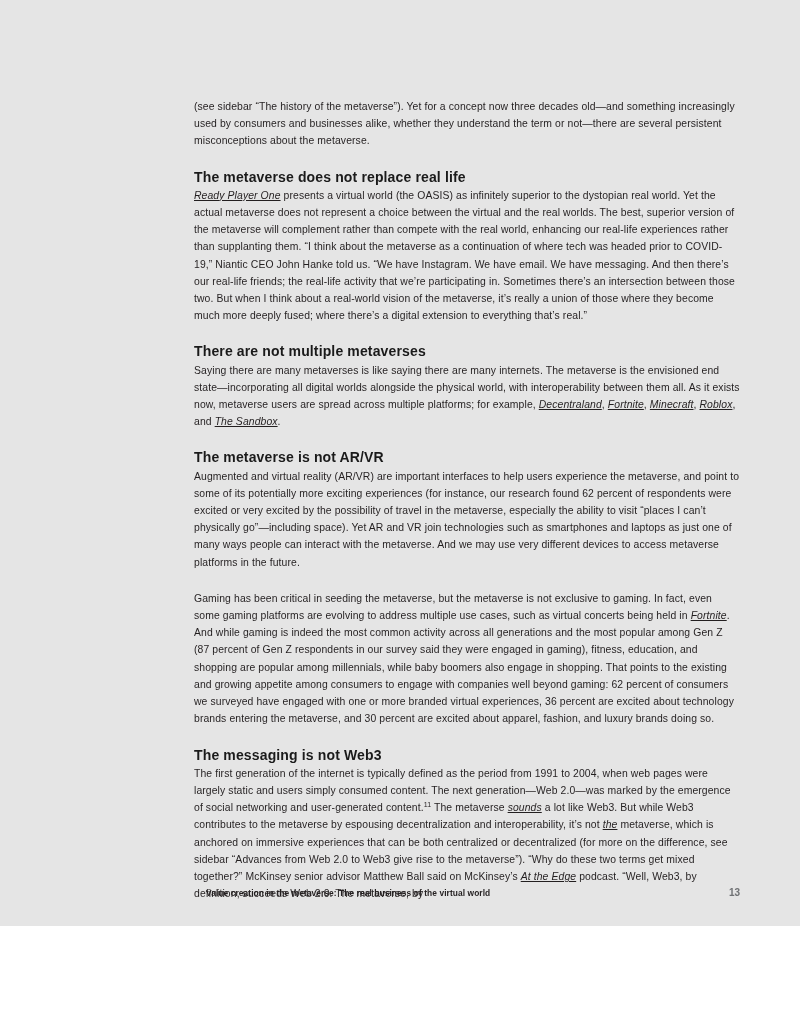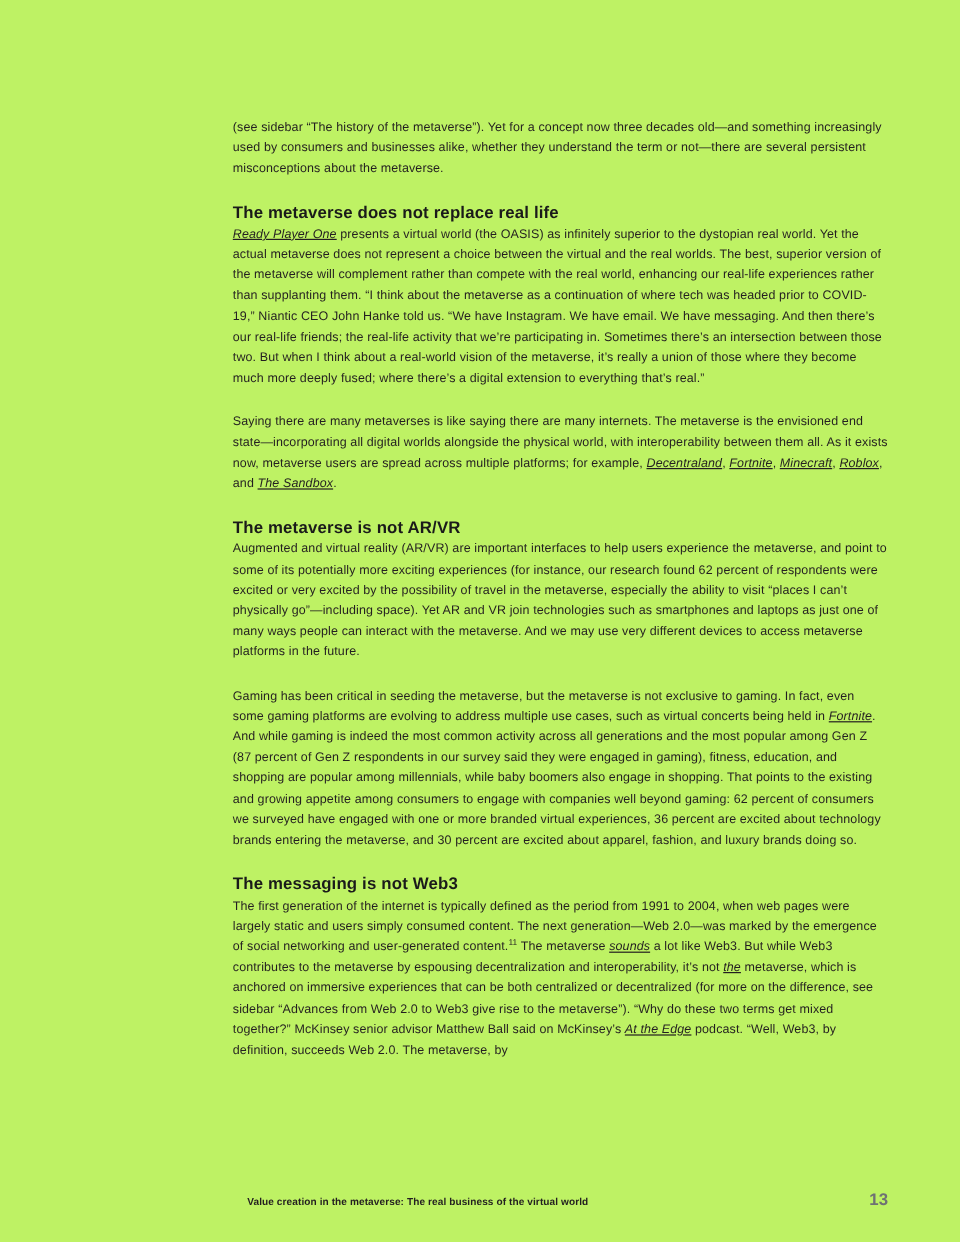--- a/index.html
+++ b/index.html
@@ -12,22 +12,22 @@
     height: 1035px;
     font-family: "Liberation Sans", sans-serif;
     color: #1a1a1a;
     position: relative;
     overflow: hidden;
   }
   .page {
     position: absolute;
     top: 0; left: 0;
     width: 800px;
-    height: 1035px;
-    background: #bef264;
+    height: 926px;
+    background: #e5e5e5;
   }
   .content {
     position: absolute;
     left: 194px;
     top: 98px;
     width: 546px;
   }
   p.body-text {
     margin: 0 0 0 0;
     font-size: 10.4px;
@@ -69,21 +69,21 @@
     align-items: baseline;
   }
   .footer-title {
     font-size: 8.4px;
     font-weight: bold;
     color: #231f20;
     letter-spacing: 0.01em;
     margin-left: 12px;
   }
   .footer-page {
-    font-size: 14px;
+    font-size: 10px;
     font-weight: bold;
     color: #6f7174;
     margin-left: 28px;
   }
 </style>
 </head>
 <body>
 
 <div class="page">
   <div class="content">
@@ -91,20 +91,21 @@
     <div class="block">
       <p class="body-text">(see sidebar “The history of the metaverse”). Yet for a concept now three decades old—and something increasingly used by consumers and businesses alike, whether they understand the term or not—there are several persistent misconceptions about the metaverse.</p>
     </div>
 
     <div class="block">
       <h2 class="subhead">The metaverse does not replace real life</h2>
       <p class="body-text"><em class="it">Ready Player One</em><span> presents a virtual world (the OASIS) as infinitely superior to the dystopian real world. Yet the actual metaverse does not represent a choice between the virtual and the real worlds. The best, superior version of the metaverse will complement rather than compete with the real world, enhancing our real-life experiences rather than supplanting them. “I think about the metaverse as a continuation of where tech was headed prior to COVID-19,” Niantic CEO John Hanke told us. “We have Instagram. We have email. We have messaging. And then there’s our real-life friends; the real-life activity that we’re participating in. Sometimes there’s an intersection between those two. But when I think about a real-world vision of the metaverse, it’s really a union of those where they become much more deeply fused; where there’s a digital extension to everything that’s real.”</span></p>
     </div>
 
     <div class="block">
+      <h2 class="subhead">There are not multiple metaverses</h2>
       <p class="body-text"><span>Saying there are many metaverses is like saying there are many internets. The metaverse is the envisioned end state—incorporating all digital worlds alongside the physical world, with interoperability between them all. As it exists now, metaverse users are spread across multiple platforms; for example, </span><em class="it">Decentraland</em><span>, </span><em class="it">Fortnite</em><span>, </span><em class="it">Minecraft</em><span>, </span><em class="it">Roblox</em><span>, and </span><em class="it">The Sandbox</em><span>.</span></p>
     </div>
 
     <div class="block">
       <h2 class="subhead">The metaverse is not AR/VR</h2>
       <p class="body-text">Augmented and virtual reality (AR/VR) are important interfaces to help users experience the metaverse, and point to some of its potentially more exciting experiences (for instance, our research found 62 percent of respondents were excited or very excited by the possibility of travel in the metaverse, especially the ability to visit “places I can’t physically go”—including space). Yet AR and VR join technologies such as smartphones and laptops as just one of many ways people can interact with the metaverse. And we may use very different devices to access metaverse platforms in the future.</p>
     </div>
 
     <div class="block">
       <p class="body-text"><span>Gaming has been critical in seeding the metaverse, but the metaverse is not exclusive to gaming. In fact, even some gaming platforms are evolving to address multiple use cases, such as virtual concerts being held in </span><em class="it">Fortnite</em><span>. And while gaming is indeed the most common activity across all generations and the most popular among Gen Z (87 percent of Gen Z respondents in our survey said they were engaged in gaming), fitness, education, and shopping are popular among millennials, while baby boomers also engage in shopping. That points to the existing and growing appetite among consumers to engage with companies well beyond gaming: 62 percent of consumers we surveyed have engaged with one or more branded virtual experiences, 36 percent are excited about technology brands entering the metaverse, and 30 percent are excited about apparel, fashion, and luxury brands doing so.</span></p>

